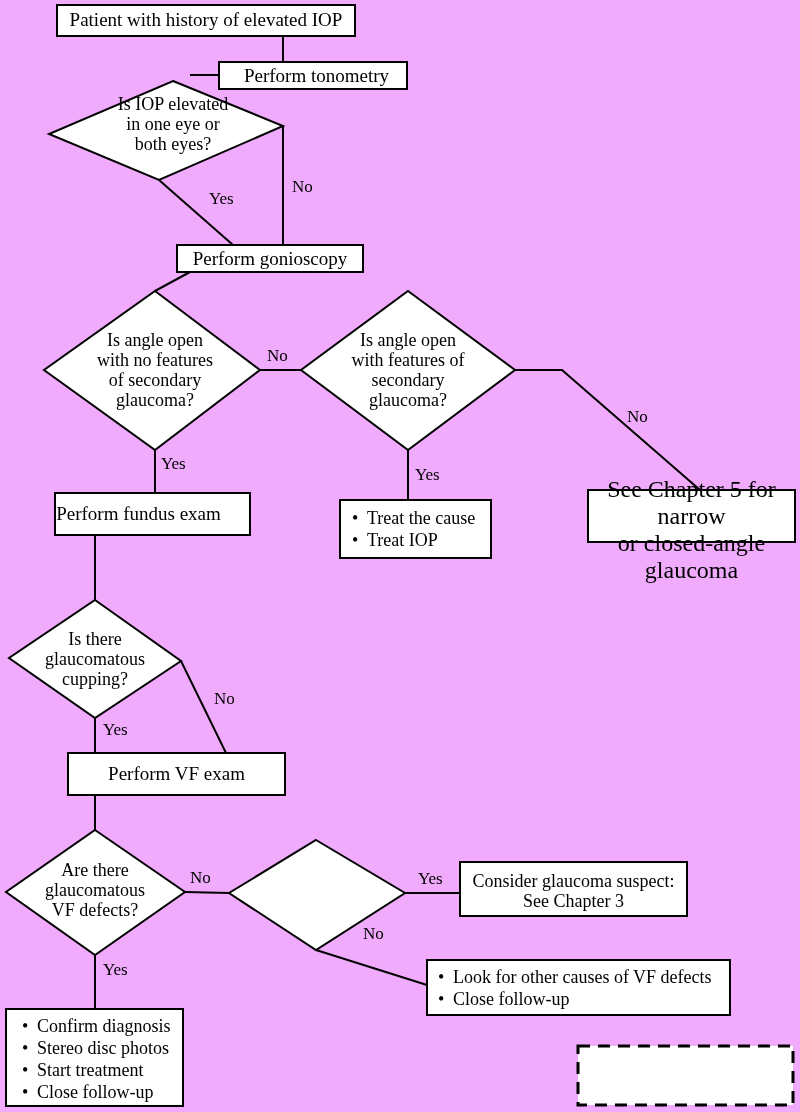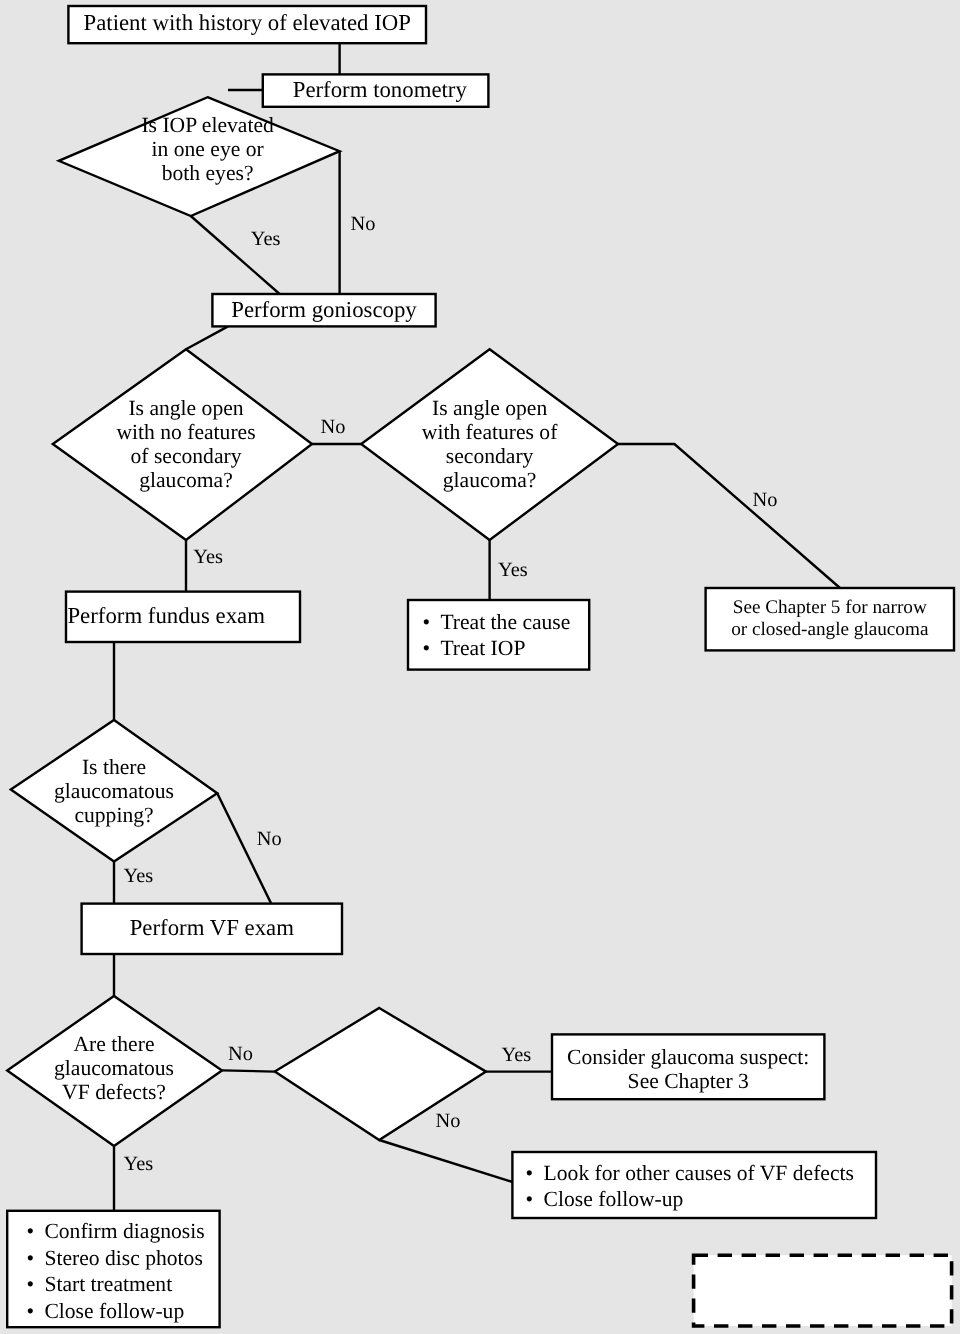--- a/index.html
+++ b/index.html
@@ -4,21 +4,21 @@
 <style>
   html, body {
     margin: 0;
     padding: 0;
     background: #ffffff;
   }
   #page {
     position: relative;
     width: 800px;
     height: 1112px;
-    background: #e5e5e5;
+    background: #f0abfc;
     font-family: "Liberation Serif", "DejaVu Serif", serif;
     overflow: hidden;
   }
   svg#chart-canvas {
     position: absolute;
     top: 0;
     left: 0;
     width: 800px;
     height: 1112px;
   }
@@ -185,21 +185,21 @@
   <div class="node-text centered" style="left:313px; top:330px; width:190px; font-size:18px;">Is angle open
 with features of
 secondary
 glaucoma?</div>
 
   <ul class="bullet-list" style="left:352px; top:508px; font-size:18px;">
     <li>Treat the cause</li>
     <li>Treat IOP</li>
   </ul>
 
-  <div class="node-text centered" style="left:590px; top:498px; width:203px; font-size:16px;">See Chapter 5 for narrow
+  <div class="node-text centered" style="left:590px; top:476px; width:203px; font-size:24px;">See Chapter 5 for narrow
 or closed-angle glaucoma</div>
 
   <div class="node-text centered" style="left:55px; top:503px; width:167px; font-size:19px;">Perform fundus exam</div>
 
   <div class="node-text centered" style="left:14px; top:629px; width:162px; font-size:18px;">Is there
 glaucomatous
 cupping?</div>
 
   <div class="node-text centered" style="left:68px; top:763px; width:217px; font-size:19px;">Perform VF exam</div>
 

